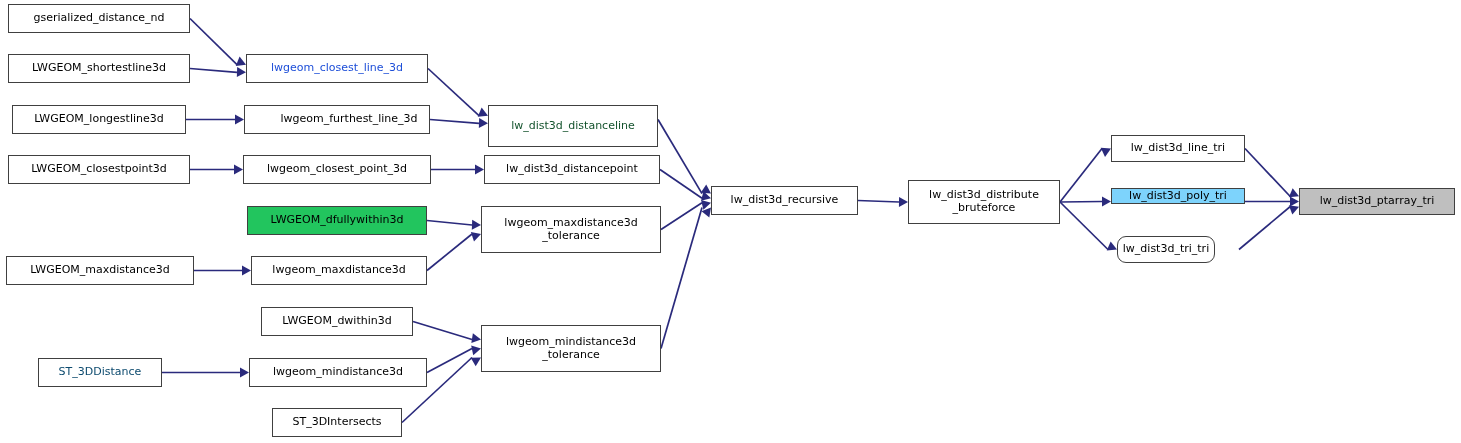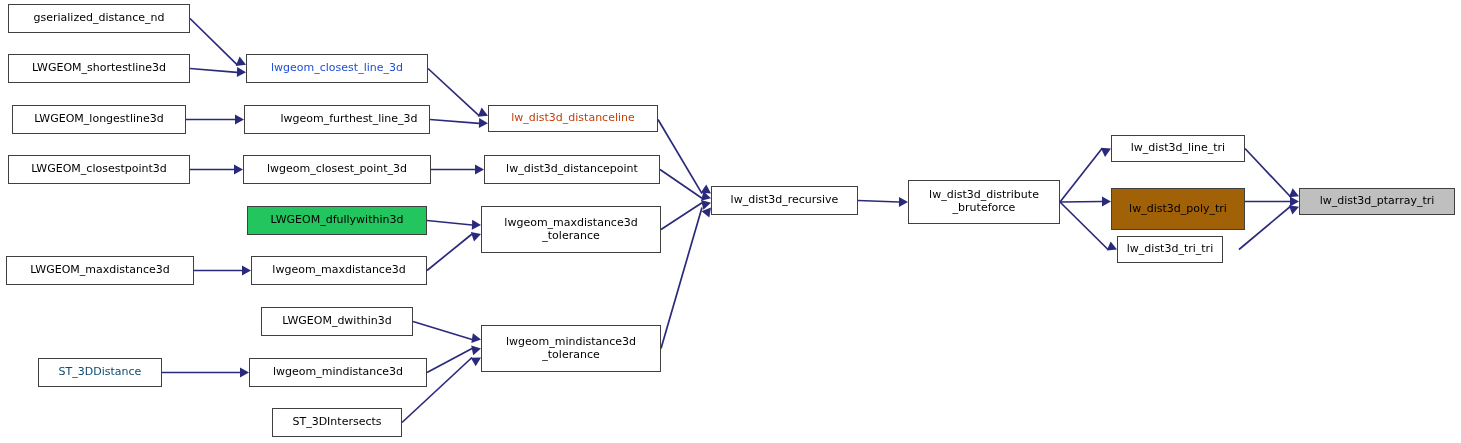--- a/index.html
+++ b/index.html
@@ -157,27 +157,27 @@
       <div class="node" style="left: 6px; top: 256px; width: 188px; height: 29px; border-color: rgb(64, 64, 64); color: rgb(0, 0, 0); background: rgb(255, 255, 255);">LWGEOM_maxdistance3d</div>
       <div class="node" style="left: 38px; top: 358px; width: 124px; height: 29px; border-color: rgb(64, 64, 64); color: #0c4a6e; background: rgb(255, 255, 255);">ST_3DDistance</div>
       <div class="node" style="left: 246px; top: 54px; width: 182px; height: 29px; border-color: rgb(64, 64, 64); color: #1d4ed8; background: rgb(255, 255, 255);">lwgeom_closest_line_3d</div>
       <div class="node" style="left: 244px; top: 105px; width: 186px; height: 29px; border-color: rgb(64, 64, 64); color: rgb(0, 0, 0); background: rgb(255, 255, 255); padding-left: 24px;">lwgeom_furthest_line_3d</div>
       <div class="node" style="left: 243px; top: 155px; width: 188px; height: 29px; border-color: rgb(64, 64, 64); color: rgb(0, 0, 0); background: rgb(255, 255, 255);">lwgeom_closest_point_3d</div>
       <div class="node" style="left: 247px; top: 206px; width: 180px; height: 29px; border-color: rgb(64, 64, 64); color: rgb(0, 0, 0); background: #22c55e;">LWGEOM_dfullywithin3d</div>
       <div class="node" style="left: 251px; top: 256px; width: 176px; height: 29px; border-color: rgb(64, 64, 64); color: rgb(0, 0, 0); background: rgb(255, 255, 255);">lwgeom_maxdistance3d</div>
       <div class="node" style="left: 261px; top: 307px; width: 152px; height: 29px; border-color: rgb(64, 64, 64); color: rgb(0, 0, 0); background: rgb(255, 255, 255);">LWGEOM_dwithin3d</div>
       <div class="node" style="left: 249px; top: 358px; width: 178px; height: 29px; border-color: rgb(64, 64, 64); color: rgb(0, 0, 0); background: rgb(255, 255, 255);">lwgeom_mindistance3d</div>
       <div class="node" style="left: 272px; top: 408px; width: 130px; height: 29px; border-color: rgb(64, 64, 64); color: rgb(0, 0, 0); background: rgb(255, 255, 255);">ST_3DIntersects</div>
-      <div class="node" style="left: 488px; top: 105px; width: 170px; height: 27px; border-color: rgb(64, 64, 64); color: #c2410c; background: rgb(255, 255, 255);">lw_dist3d_distanceline</div>
+      <div class="node" style="left: 488px; top: 105px; width: 170px; height: 42px; border-color: rgb(64, 64, 64); color: #14532d; background: rgb(255, 255, 255);">lw_dist3d_distanceline</div>
       <div class="node" style="left: 484px; top: 155px; width: 176px; height: 29px; border-color: rgb(64, 64, 64); color: rgb(0, 0, 0); background: rgb(255, 255, 255);">lw_dist3d_distancepoint</div>
       <div class="node" style="left: 481px; top: 206px; width: 180px; height: 47px; border-color: rgb(64, 64, 64); color: rgb(0, 0, 0); background: rgb(255, 255, 255);">lwgeom_maxdistance3d
 _tolerance</div>
       <div class="node" style="left: 481px; top: 325px; width: 180px; height: 47px; border-color: rgb(64, 64, 64); color: rgb(0, 0, 0); background: rgb(255, 255, 255);">lwgeom_mindistance3d
 _tolerance</div>
       <div class="node" style="left: 711px; top: 186px; width: 147px; height: 29px; border-color: rgb(64, 64, 64); color: rgb(0, 0, 0); background: rgb(255, 255, 255);">lw_dist3d_recursive</div>
       <div class="node" style="left: 908px; top: 180px; width: 152px; height: 44px; border-color: rgb(64, 64, 64); color: rgb(0, 0, 0); background: rgb(255, 255, 255);">lw_dist3d_distribute
 _bruteforce</div>
       <div class="node" style="left: 1111px; top: 135px; width: 134px; height: 27px; border-color: rgb(64, 64, 64); color: rgb(0, 0, 0); background: rgb(255, 255, 255);">lw_dist3d_line_tri</div>
-      <div class="node" style="left: 1111px; top: 188px; width: 134px; height: 42px; border-color: rgb(64, 64, 64); color: rgb(0, 0, 0); background: #a16207;">lw_dist3d_poly_tri</div>
-      <div class="node" style="left: 1117px; top: 236px; width: 106px; height: 27px; border-color: rgb(64, 64, 64); color: rgb(0, 0, 0); background: rgb(255, 255, 255);">lw_dist3d_tri_tri</div>
+      <div class="node" style="left: 1111px; top: 188px; width: 134px; height: 16px; border-color: rgb(64, 64, 64); color: rgb(0, 0, 0); background: #7dd3fc;">lw_dist3d_poly_tri</div>
+      <div class="node" style="left: 1117px; top: 236px; width: 98px; height: 27px; border-color: rgb(64, 64, 64); color: rgb(0, 0, 0); background: rgb(255, 255, 255); border-radius: 9px;">lw_dist3d_tri_tri</div>
       <div class="node highlight" style="left: 1299px; top: 188px; width: 156px; height: 27px; border-color: rgb(64, 64, 64); color: rgb(0, 0, 0); background: rgb(191, 191, 191);">lw_dist3d_ptarray_tri</div>
     </div>
 </div>
 
 </body></html>

